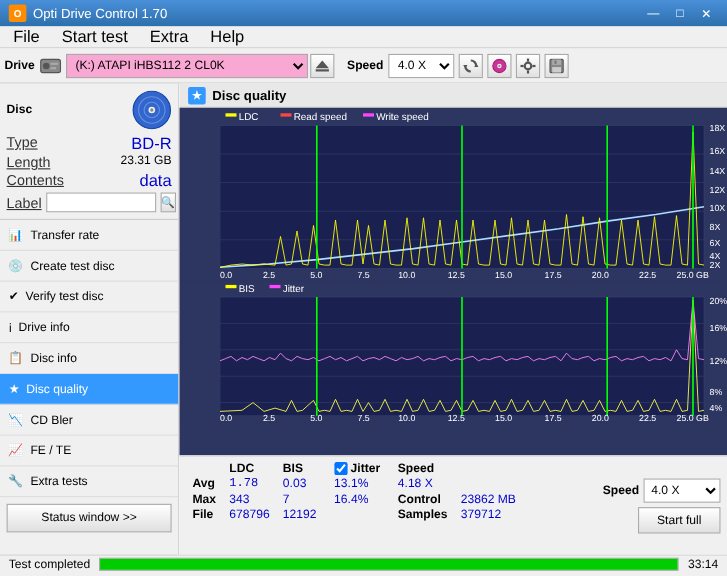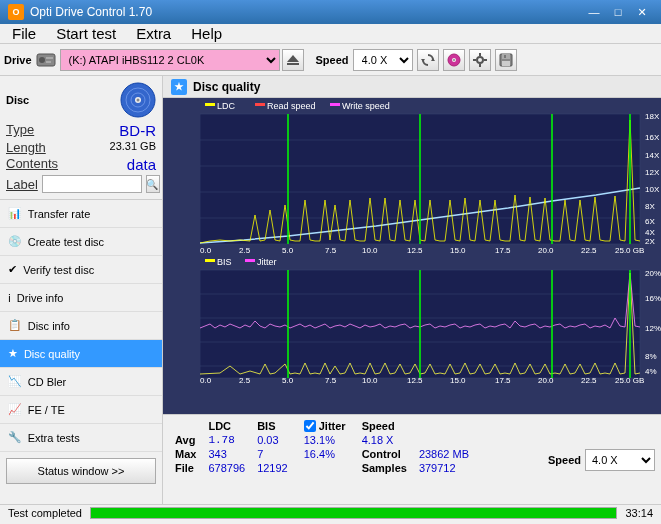--- a/index.html
+++ b/index.html
@@ -395,20 +395,21 @@
           </table>
       </div>
 
       <div style="display:flex; flex-direction:column; justify-content:center; align-items:flex-end; padding:4px 6px; gap:4px;">
         <div style="display:flex; align-items:center; gap:4px;">
           <span style="font-size:11px; font-weight:bold;">Speed</span>
           <select style="height:22px; font-size:11px; border:1px solid #aaa; background:white; padding:0 2px; width:70px;">
             <option>4.0 X</option>
           </select>
         </div>
+        <button class="start-btn">Start full</button>
       </div>
     </div>
   </div>
 </div>
 
 <div class="status-bar">
   <span class="status-text">Test completed</span>
   <div class="progress-bar-container">
     <div class="progress-bar-fill" id="progress-fill" style="width: 100%;"></div>
   </div>

